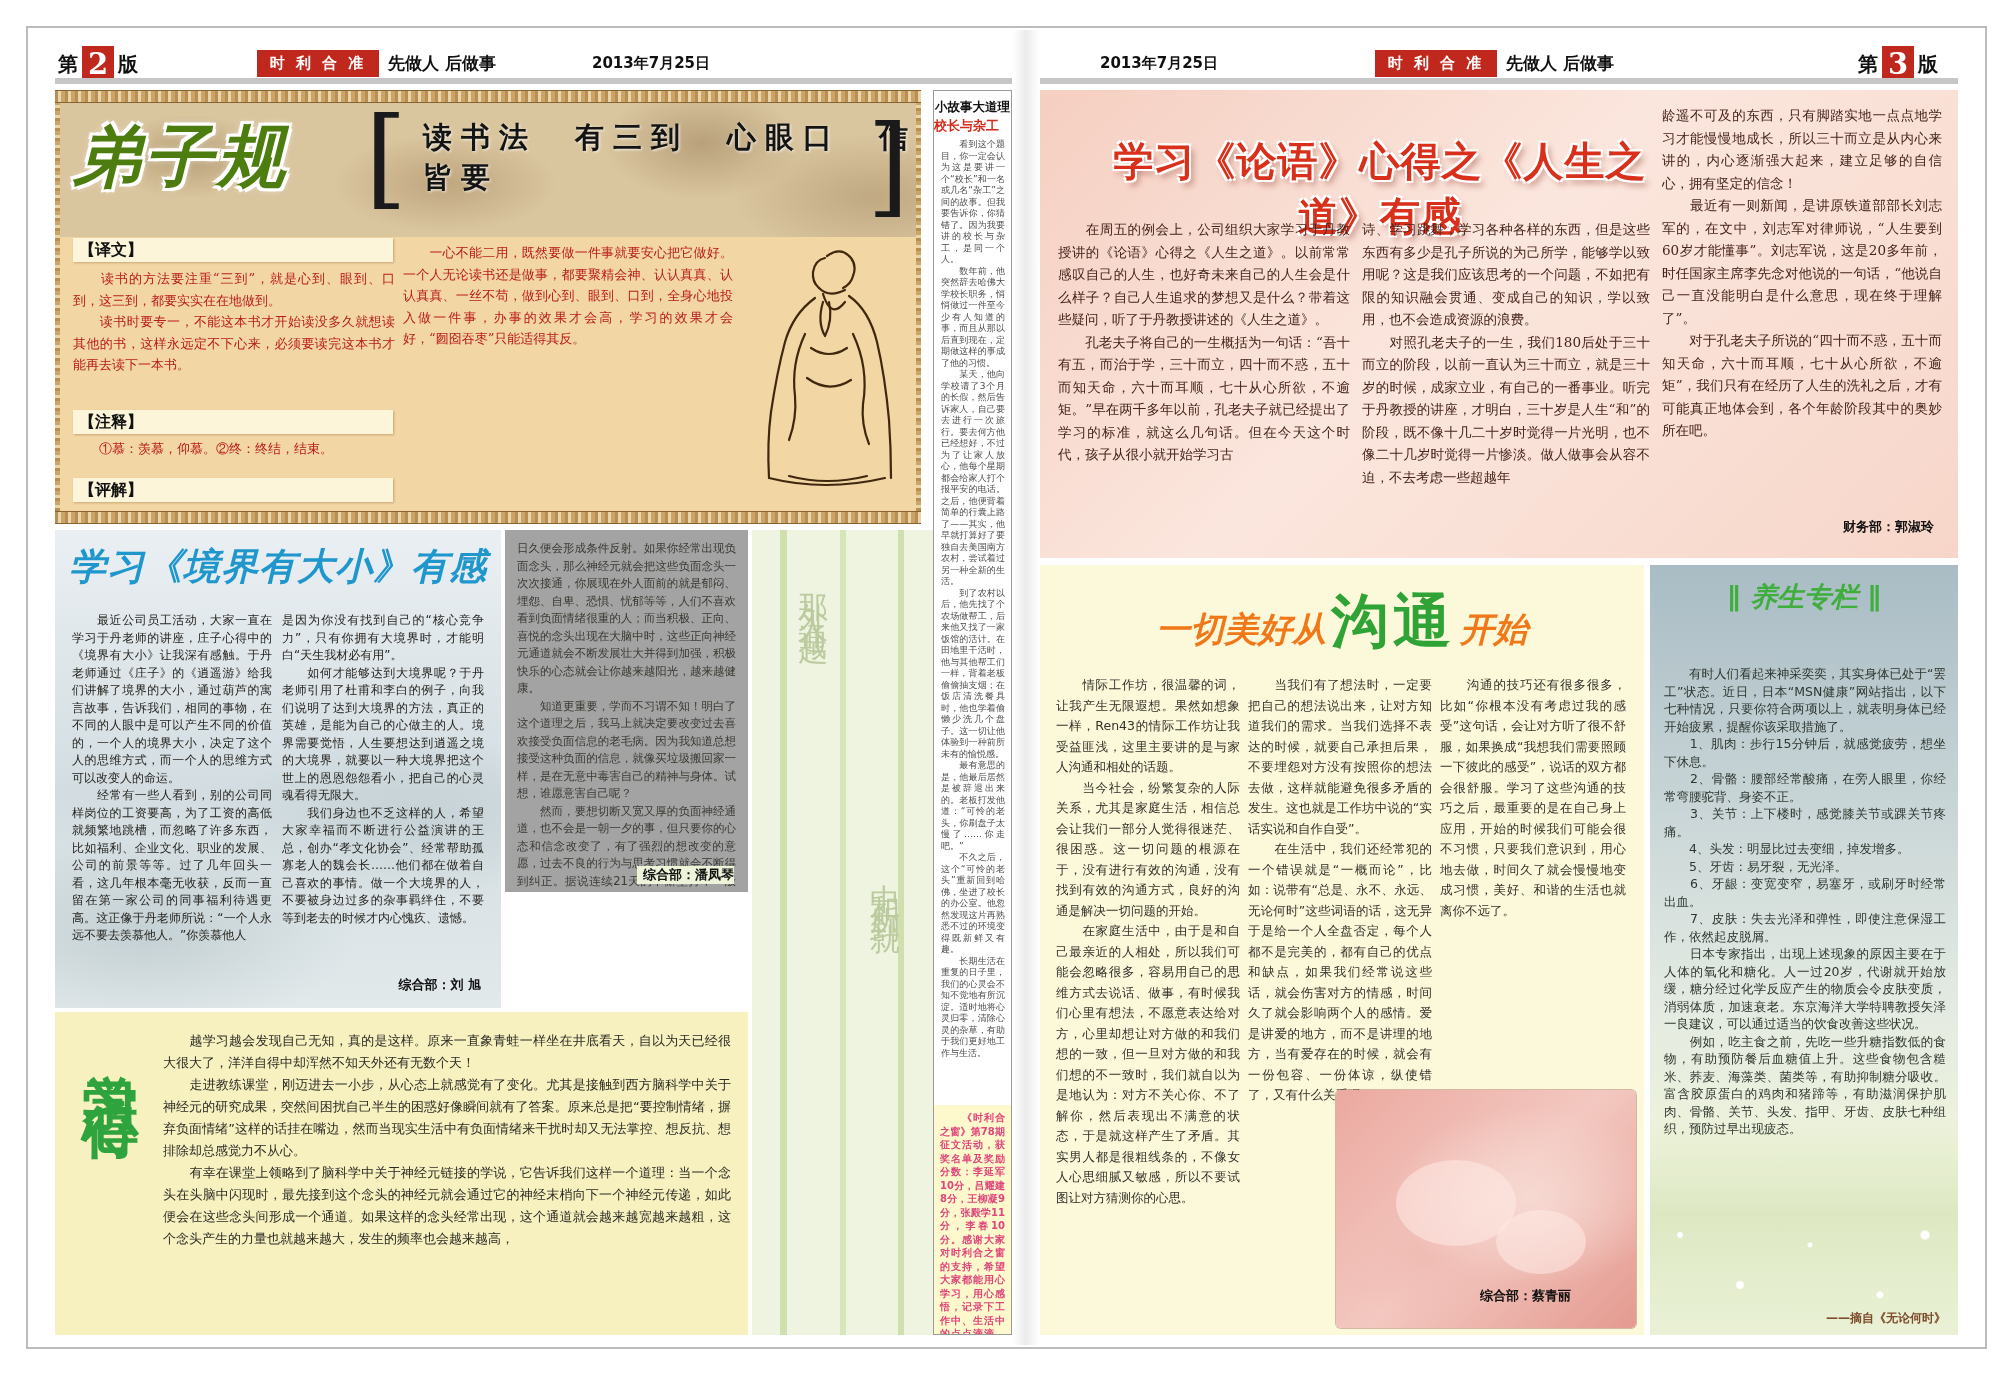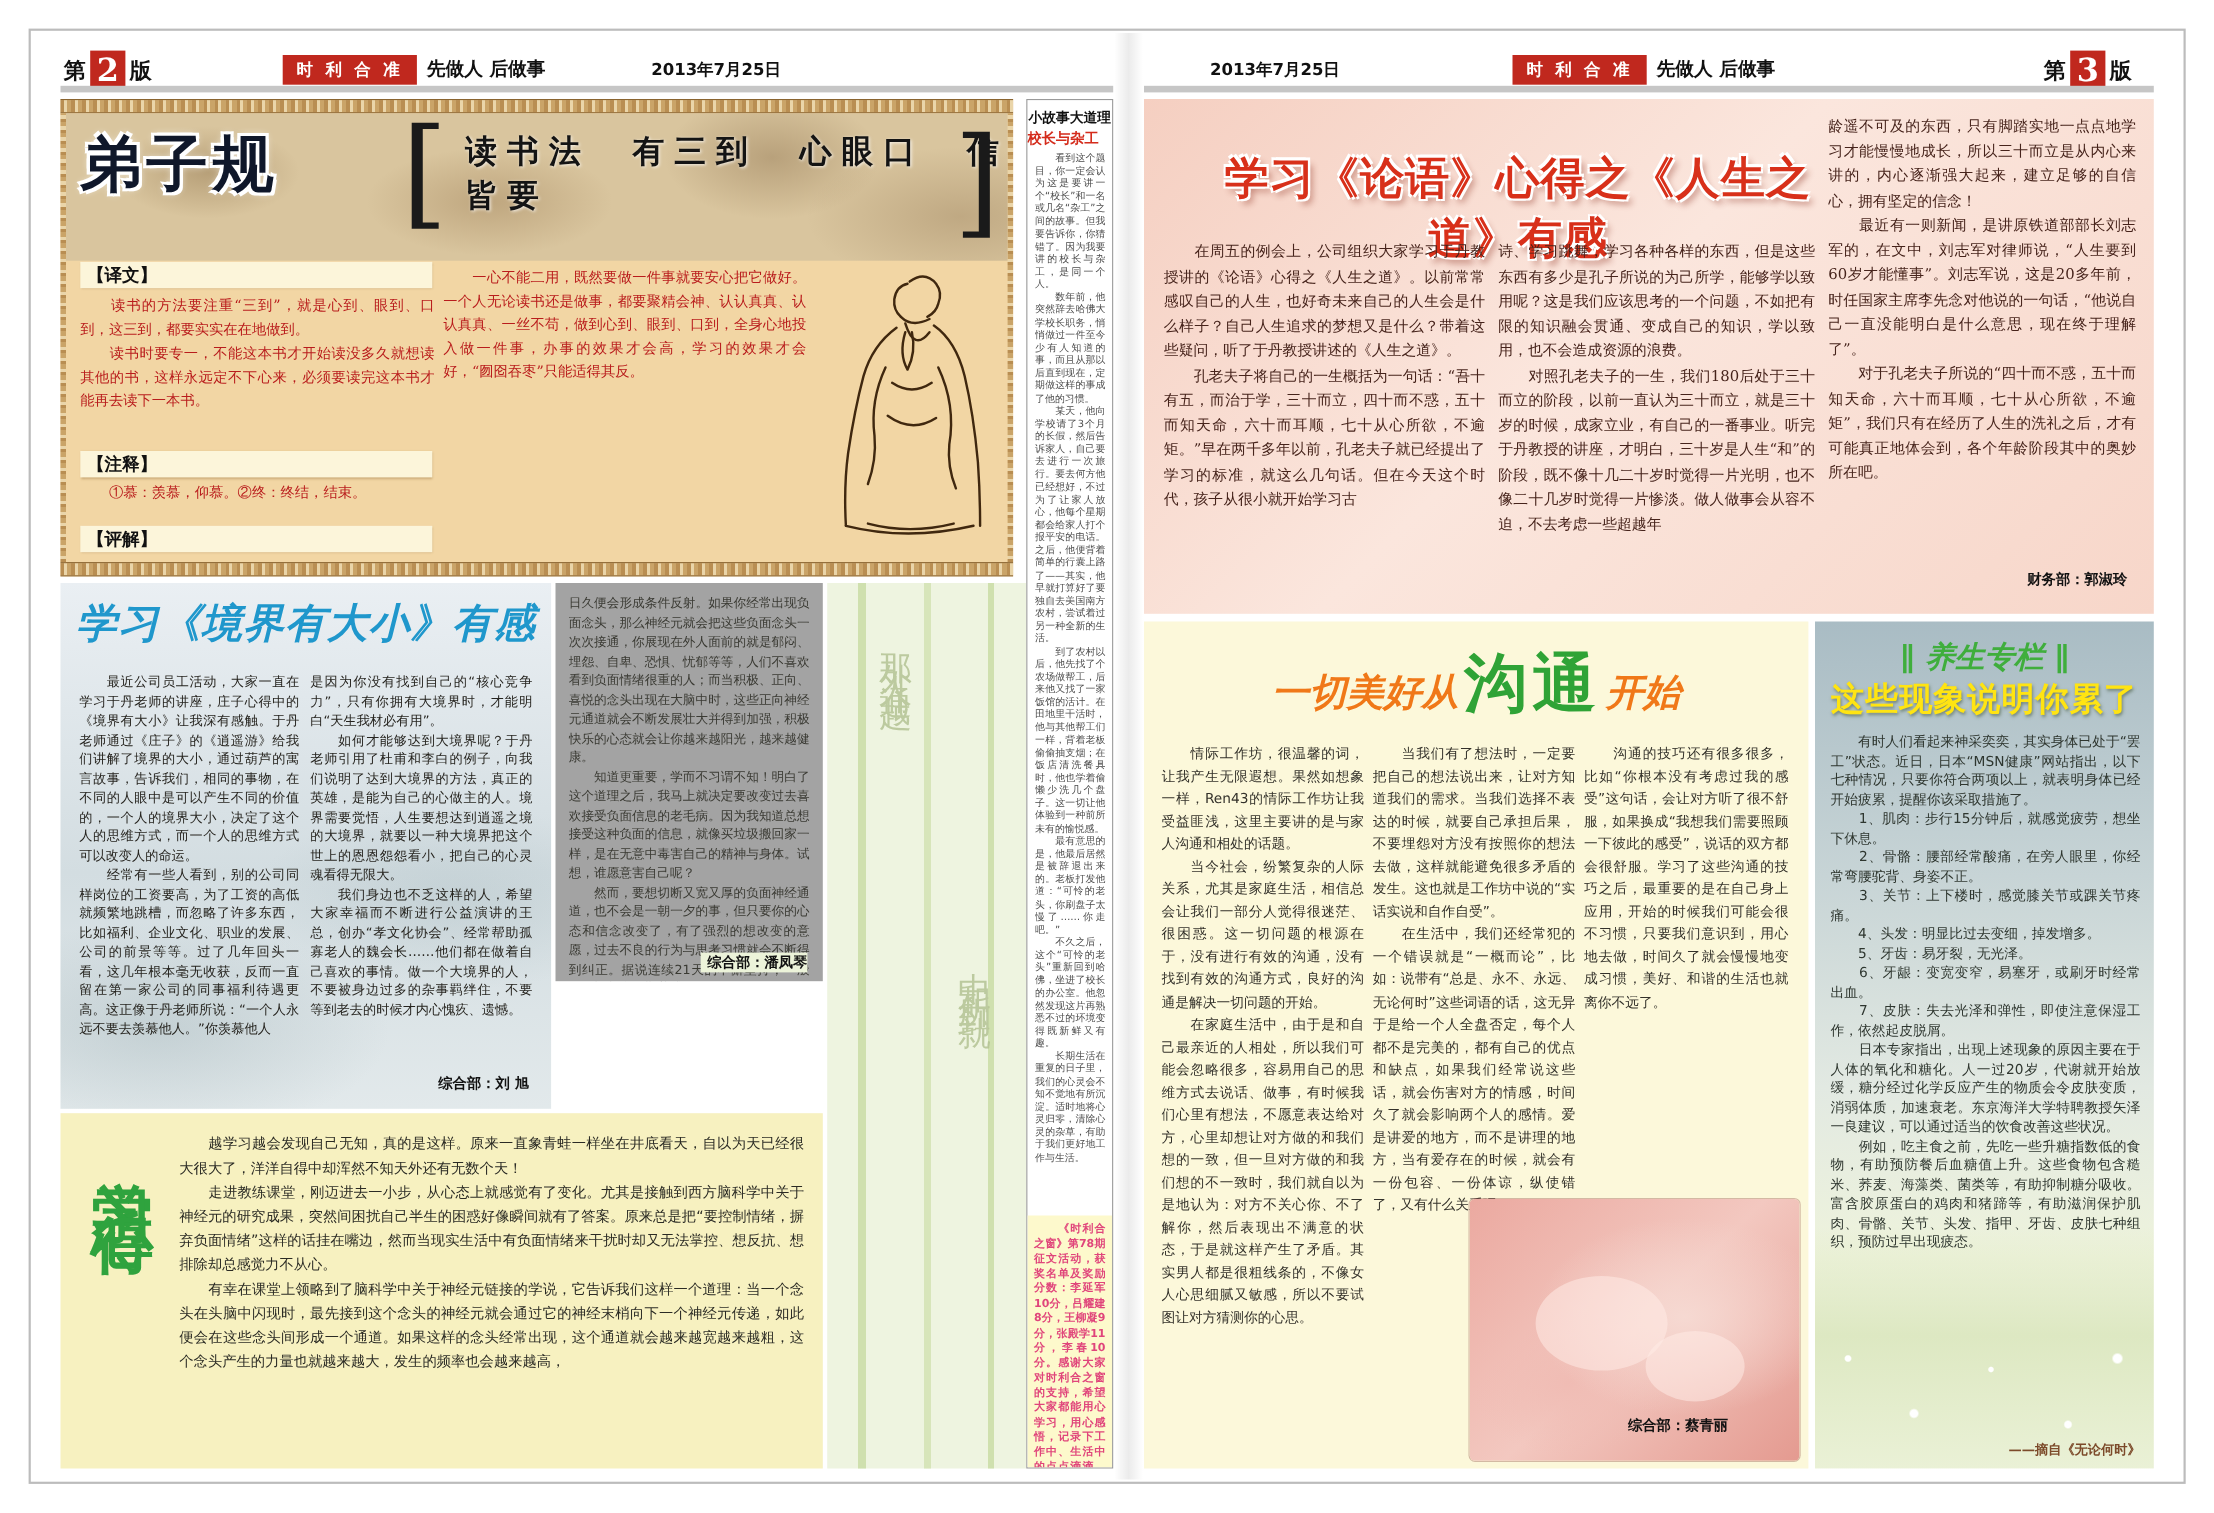--- a/index.html
+++ b/index.html
@@ -24,22 +24,22 @@
   #dzg{left:55px;top:90px;width:866px;height:434px;background:#f2d6a4;}
   .orn{background:repeating-linear-gradient(90deg,#b98e52 0 3px,#ead5a9 3px 6px,#caa468 6px 10px,#e2c astronomi 0);
        background:repeating-linear-gradient(90deg,#b98e52 0 3px,#ead5a9 3px 6px,#caa468 6px 10px);
        border-top:1px solid #8a6430;border-bottom:1px solid #8a6430;}
   .orn-v{background:repeating-linear-gradient(0deg,#b98e52 0 3px,#ead5a9 3px 6px,#caa468 6px 10px);}
   #dzg-paint{left:5px;top:13px;width:856px;height:134px;
      background:radial-gradient(120px 60px at 15% 40%,rgba(120,90,50,.35),rgba(0,0,0,0) 70%),
                 radial-gradient(160px 70px at 45% 60%,rgba(130,95,55,.30),rgba(0,0,0,0) 70%),
                 radial-gradient(140px 80px at 75% 30%,rgba(115,85,50,.32),rgba(0,0,0,0) 70%),
                 radial-gradient(200px 90px at 95% 70%,rgba(125,95,60,.28),rgba(0,0,0,0) 70%),#d9c59e;}
-  #dzg-title{left:18px;top:22px;font-size:56px;font-weight:900;color:#0f172a;letter-spacing:4px;
-     text-shadow:3px 3px 0 #fff,-3px -3px 0 #fff,3px -3px 0 #fff,-3px 3px 0 #fff,0 0 8px #fff;}
+  #dzg-title{left:18px;top:22px;font-size:68px;font-weight:900;color:#4d7c0f;letter-spacing:4px;
+     text-shadow:3px 3px 0 #fff,-3px -3px 0 #fff,3px -3px 0 #fff,-3px 3px 0 #fff,0 0 8px #fff;font-style:italic;}
   .bracket{font-size:108px;font-weight:300;color:#1a1a1a;line-height:100px;font-family:"DejaVu Serif",serif;}
   .verse{font-size:29px;font-weight:bold;color:#141414;letter-spacing:9px;font-family:"DejaVu Serif",serif;
      text-shadow:1px 1px 3px rgba(255,255,255,.8);}
   .labelbar{background:#fcf5da;height:24px;line-height:24px;font-size:16px;font-weight:bold;color:#111;
      padding-left:6px;box-shadow:1px 1px 2px rgba(120,80,30,.35);}
   .dzgtxt{font-size:13px;line-height:21.5px;color:#b91c1c;font-family:"DejaVu Serif",serif;}
   
   #jj{left:55px;top:530px;width:446px;height:478px;
       background:radial-gradient(300px 140px at 20% 85%,rgba(150,170,175,.35),rgba(0,0,0,0) 70%),
                  radial-gradient(260px 120px at 80% 60%,rgba(160,180,185,.30),rgba(0,0,0,0) 70%),
@@ -239,21 +239,20 @@
     <div class="abs" id="gt-photo">
       <div class="photo-blob" style="left:60px;top:70px;width:120px;height:86px;"></div>
       <div class="photo-blob" style="left:160px;top:120px;width:90px;height:64px;"></div>
     </div>
     <div class="abs byline" style="left:440px;top:722px;z-index:3;">综合部：蔡青丽</div>
   </div>
 
   <div class="abs" id="ys">
     <div class="abs" id="ys-field"></div>
     <div class="abs" id="ys-label">∥ 养生专栏 ∥</div>
-    <div class="abs" id="ys-title">这些现象说明你累了</div>
     <div class="abs prelines" id="ys-text">　　有时人们看起来神采奕奕，其实身体已处于“罢工”状态。近日，日本“MSN健康”网站指出，以下七种情况，只要你符合两项以上，就表明身体已经开始疲累，提醒你该采取措施了。
 　　1、肌肉：步行15分钟后，就感觉疲劳，想坐下休息。
 　　2、骨骼：腰部经常酸痛，在旁人眼里，你经常弯腰驼背、身姿不正。
 　　3、关节：上下楼时，感觉膝关节或踝关节疼痛。
 　　4、头发：明显比过去变细，掉发增多。
 　　5、牙齿：易牙裂，无光泽。
 　　6、牙龈：变宽变窄，易塞牙，或刷牙时经常出血。
 　　7、皮肤：失去光泽和弹性，即使注意保湿工作，依然起皮脱屑。
 　　日本专家指出，出现上述现象的原因主要在于人体的氧化和糖化。人一过20岁，代谢就开始放缓，糖分经过化学反应产生的物质会令皮肤变质，消弱体质，加速衰老。东京海洋大学特聘教授矢泽一良建议，可以通过适当的饮食改善这些状况。
 　　例如，吃主食之前，先吃一些升糖指数低的食物，有助预防餐后血糖值上升。这些食物包含糙米、荞麦、海藻类、菌类等，有助抑制糖分吸收。富含胶原蛋白的鸡肉和猪蹄等，有助滋润保护肌肉、骨骼、关节、头发、指甲、牙齿、皮肤七种组织，预防过早出现疲态。</div>

